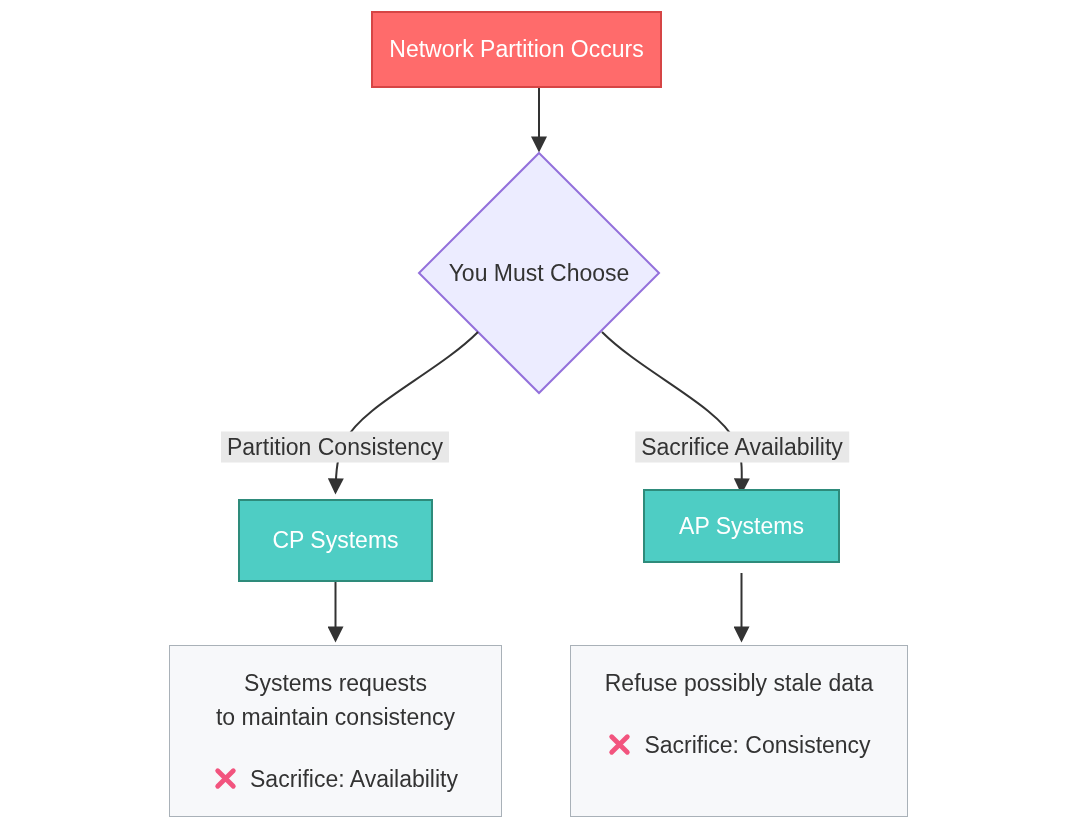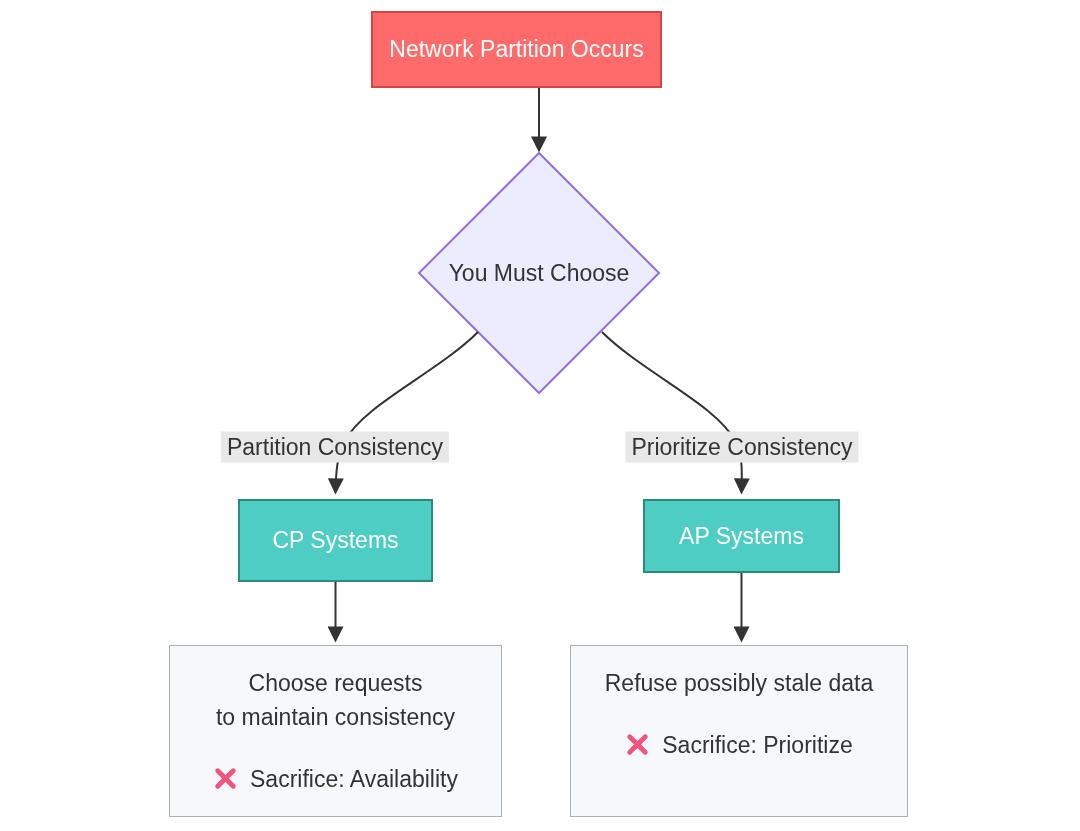--- a/index.html
+++ b/index.html
@@ -62,21 +62,21 @@
     background: var(--partition-fill);
     border: 2px solid var(--partition-border);
     color: var(--text-light);
   }
   .node-system {
     background: var(--system-fill);
     border: 2px solid var(--system-border);
     color: var(--text-light);
   }
   .node-cp { left: 238px; top: 499px; width: 195px; height: 83px; }
-  .node-ap { left: 643px; top: 499px; width: 197px; height: 74px; }
+  .node-ap { left: 643px; top: 489px; width: 197px; height: 74px; }
 
   .diamond-label {
     position: absolute;
     left: 539px; top: 273px;
     width: 230px;
     transform: translate(-50%, -50%);
     text-align: center;
     font-size: 23px;
     color: var(--text-dark);
   }
@@ -147,44 +147,44 @@
   </svg>
 
   <div class="node node-partition">
     <span>Network Partition Occurs</span>
   </div>
 
   <div class="diamond-label">You Must Choose</div>
 
   <div class="edge-label edge-label-left">Partition Consistency</div>
 
-  <div class="edge-label edge-label-right">Prioritize Consistency</div>
+  <div class="edge-label edge-label-right">Sacrifice Availability</div>
 
   <div class="node node-system node-cp">
     <span>CP Systems</span>
   </div>
 
   <div class="node node-system node-ap">
     <span>AP Systems</span>
   </div>
 
   <div class="detail detail-left">
-    <div class="detail-line">Choose requests</div>
+    <div class="detail-line">Systems requests</div>
     <div class="detail-line">to maintain consistency</div>
     <div class="sacrifice-row">
       <svg class="x-icon" viewBox="0 0 24 24">
         <path d="M4.5,4.5 L19.5,19.5 M19.5,4.5 L4.5,19.5"></path>
       </svg>
       <span>Sacrifice: Availability</span>
     </div>
   </div>
 
   <div class="detail detail-right">
     <div class="detail-line">Refuse possibly stale data</div>
     <div class="sacrifice-row">
       <svg class="x-icon" viewBox="0 0 24 24">
         <path d="M4.5,4.5 L19.5,19.5 M19.5,4.5 L4.5,19.5"></path>
       </svg>
-      <span>Sacrifice: Prioritize</span>
+      <span>Sacrifice: Consistency</span>
     </div>
   </div>
 
 </div>
 
 </body></html>

